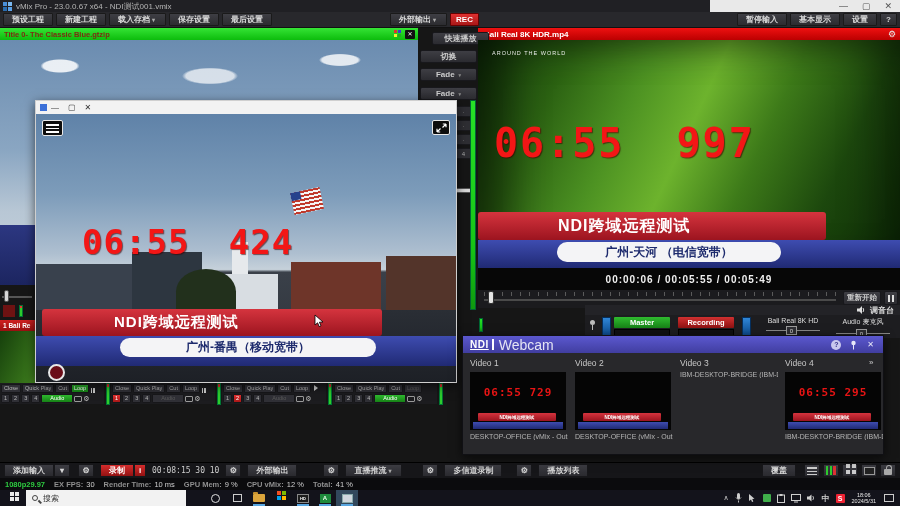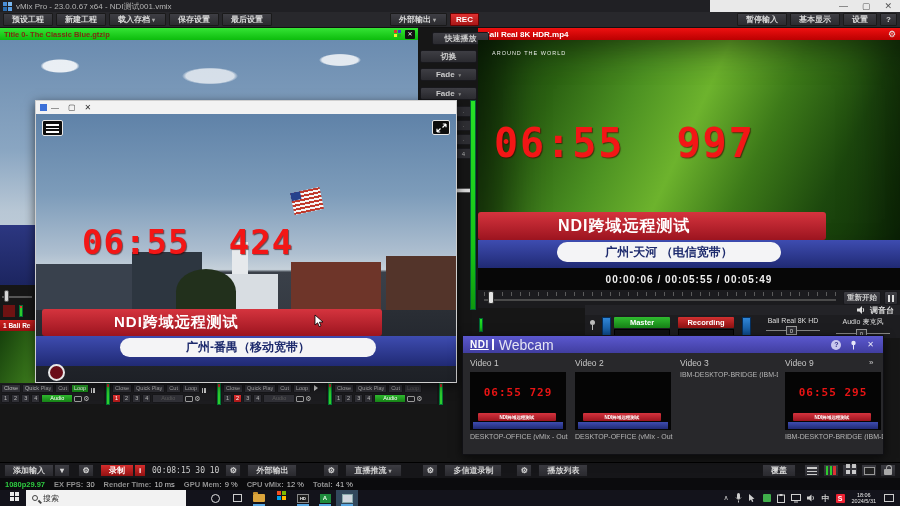--- a/index.html
+++ b/index.html
@@ -484,21 +484,21 @@
       </div>
       <div class="slot-cap">DESKTOP-OFFICE (vMix - Output 2)</div>
     </div>
 
     <div class="abs" style="left:217px; top:22px; width:98px;">
       <div class="slot-label">Video 3</div>
       <div class="slot-cap">IBM-DESKTOP-BRIDGE (IBM-DESKT...</div>
     </div>
 
     <div class="abs" style="left:322px; top:22px; width:98px;">
-      <div class="slot-label">Video 9</div>
+      <div class="slot-label">Video 4</div>
       <div class="slot-thumb thumb-jungle">
         <div class="slot-tc">06:55 295</div>
         <div class="mini-red">
             <span class="t">NDI跨域远程测试</span>
           </div>
         <div class="mini-blue"></div>
       </div>
       <div class="slot-cap">IBM-DESKTOP-BRIDGE (IBM-DESKT...</div>
     </div>
 

